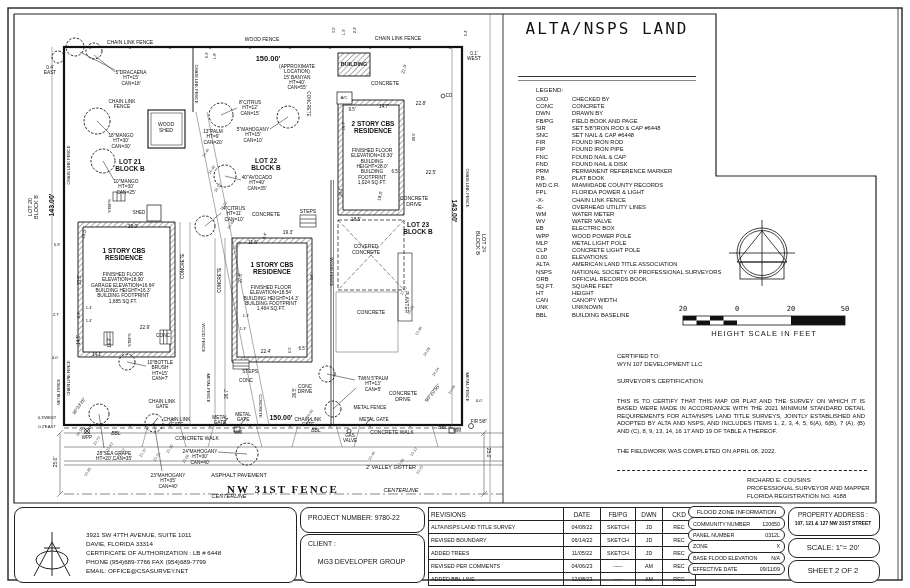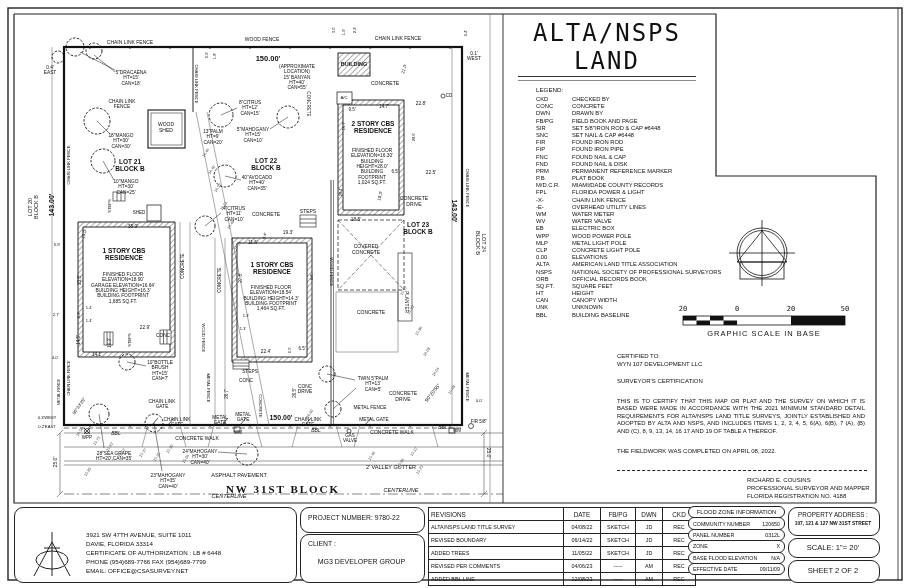--- a/index.html
+++ b/index.html
@@ -7,21 +7,21 @@
        font-family:"Liberation Sans",sans-serif;color:#111;}
   #sheet{position:absolute;inset:0;}
   svg{position:absolute;left:0;top:0;}
   .dlabel{position:absolute;white-space:pre-line;text-align:center;line-height:1.12;
           color:#111;font-family:"Liberation Sans",sans-serif;transform:translate(-50%,-50%);}
   .spot{font-size:3.8px;color:#444;transform:translate(-50%,-50%) rotate(-55deg);}
   .fx{font-size:4.5px;text-anchor:middle;fill:#111;font-family:"Liberation Sans",sans-serif;}
 
   
   #title-block{position:absolute;left:505px;top:20px;width:204px;text-align:center;
-               font-family:"DejaVu Sans Mono",monospace;font-size:24px;letter-spacing:2px;
+               font-family:"DejaVu Sans Mono",monospace;font-size:16px;letter-spacing:2px;
                line-height:1.15;color:#111;}
   #title-underline{position:absolute;left:518px;top:76px;width:178px;height:3px;
                    border-top:1px solid #333;border-bottom:1px solid #888;}
   #legend-head{position:absolute;left:536px;top:86px;font-size:6.2px;}
   #legend-list{position:absolute;left:536px;top:96px;width:230px;}
   .lg-row{height:7.2px;font-size:5.8px;white-space:nowrap;}
   .lg-abbr{display:inline-block;width:36px;}
   .sc-num{position:absolute;font-size:7px;transform:translate(-50%,0);font-family:"DejaVu Sans Mono",monospace;}
   #scale-caption{position:absolute;left:764px;top:329px;transform:translate(-50%,0);font-size:7.5px;letter-spacing:1px;}
   .cert{position:absolute;left:617px;font-size:6px;line-height:1.25;}
@@ -436,21 +436,21 @@
       <div class="dlabel" style="left: 114px; top: 456px; font-size: 4.8px; transform: translate(-50%, -50%) rotate(0deg);">28"SEA GRAPE
 HT=20',CAN=35'</div>
       <div class="dlabel" style="left: 200px; top: 457px; font-size: 4.8px; transform: translate(-50%, -50%) rotate(0deg);">24"MAHOGANY
 HT=30'
 CAN=40'</div>
       <div class="dlabel" style="left: 168px; top: 481px; font-size: 4.8px; transform: translate(-50%, -50%) rotate(0deg);">23"MAHOGANY
 HT=35'
 CAN=40'</div>
       <div class="dlabel" style="left: 239px; top: 475px; font-size: 5.5px; transform: translate(-50%, -50%) rotate(0deg);">ASPHALT PAVEMENT</div>
       <div class="dlabel" style="left: 391px; top: 467px; font-size: 5.5px; transform: translate(-50%, -50%) rotate(0deg);">2' VALLEY GUTTER</div>
-      <div class="dlabel" style="left: 283px; top: 489px; font-size: 11px; transform: translate(-50%, -50%) rotate(0deg); font-weight: bold; font-family: &quot;Liberation Serif&quot;, serif; letter-spacing: 2px;">NW 31ST BLOCK</div>
+      <div class="dlabel" style="left: 283px; top: 489px; font-size: 11px; transform: translate(-50%, -50%) rotate(0deg); font-weight: bold; font-family: &quot;Liberation Serif&quot;, serif; letter-spacing: 2px;">NW 31ST FENCE</div>
       <div class="dlabel" style="left: 229px; top: 496px; font-size: 5.5px; transform: translate(-50%, -50%) rotate(0deg); font-style: italic;">CENTERLINE</div>
       <div class="dlabel" style="left: 401px; top: 490px; font-size: 5.5px; transform: translate(-50%, -50%) rotate(0deg); font-style: italic;">CENTERLINE</div>
       <div class="dlabel" style="left: 56px; top: 462px; font-size: 5px; transform: translate(-50%, -50%) rotate(-90deg);">25.0'</div>
       <div class="dlabel" style="left: 488px; top: 453px; font-size: 5px; transform: translate(-50%, -50%) rotate(90deg);">25.0'</div>
       <div class="dlabel" style="left: 47px; top: 418px; font-size: 4.2px; transform: translate(-50%, -50%) rotate(0deg);">0.3'WEST</div>
       <div class="dlabel" style="left: 47px; top: 427px; font-size: 4.2px; transform: translate(-50%, -50%) rotate(0deg);">0.2'EAST</div>
       <div class="dlabel" style="left: 79px; top: 406px; font-size: 4.5px; transform: translate(-50%, -50%) rotate(-55deg);">89°33'25"</div>
       <div class="dlabel" style="left: 479px; top: 401px; font-size: 4.2px; transform: translate(-50%, -50%) rotate(0deg);">0.0'</div>
       <div class="dlabel" style="left: 479px; top: 422px; font-size: 4.5px; transform: translate(-50%, -50%) rotate(0deg);">FIR 5/8"</div>
       <div class="dlabel" style="left: 52px; top: 205px; font-size: 7px; transform: translate(-50%, -50%) rotate(-90deg); font-weight: bold;">143.00'</div>
@@ -532,21 +532,21 @@
       <div class="lg-row"><span class="lg-abbr">HT</span><span class="lg-def">HEIGHT</span></div>
       <div class="lg-row"><span class="lg-abbr">CAN</span><span class="lg-def">CANOPY WIDTH</span></div>
       <div class="lg-row"><span class="lg-abbr">UNK</span><span class="lg-def">UNKNOWN</span></div>
       <div class="lg-row"><span class="lg-abbr">BBL</span><span class="lg-def">BUILDING BASELINE</span></div>
     </div>
 
   <span class="sc-num" style="left:683px;top:305px">20</span>
   <span class="sc-num" style="left:737px;top:305px">0</span>
   <span class="sc-num" style="left:791px;top:305px">20</span>
   <span class="sc-num" style="left:845px;top:305px">50</span>
-  <div id="scale-caption">GRAPHIC SCALE IN BASE</div>
+  <div id="scale-caption">HEIGHT SCALE IN FEET</div>
 
   <div class="cert" style="top:353px">CERTIFIED TO:</div>
   <div class="cert" style="top:361px">WYN 107 DEVELOPMENT LLC</div>
   <div class="cert" style="top:378px">SURVEYOR'S CERTIFICATION</div>
   <div class="cert" id="cert-body" style="top:398px">THIS IS TO CERTIFY THAT THIS MAP OR PLAT AND THE SURVEY ON WHICH IT IS BASED WERE MADE IN  ACCORDANCE WITH THE 2021 MINIMUM STANDARD DETAIL REQUIREMENTS FOR ALTA/NSPS LAND TITLE SURVEYS, JOINTLY ESTABLISHED AND ADOPTED BY ALTA AND NSPS, AND INCLUDES ITEMS 1, 2, 3, 4, 5, 6(A), 6(B), 7 (A), (B) AND (C), 8, 9, 13, 14, 16 17  AND 19 OF TABLE A THEREOF.</div>
   <div class="cert" style="top:448px">THE FIELDWORK WAS COMPLETED ON APRIL 08, 2022.</div>
   <div id="sig-line"></div>
   <div id="sig-block">
     <div>RICHARD E. COUSINS</div>
     <div>PROFESSIONAL SURVEYOR AND MAPPER</div>

